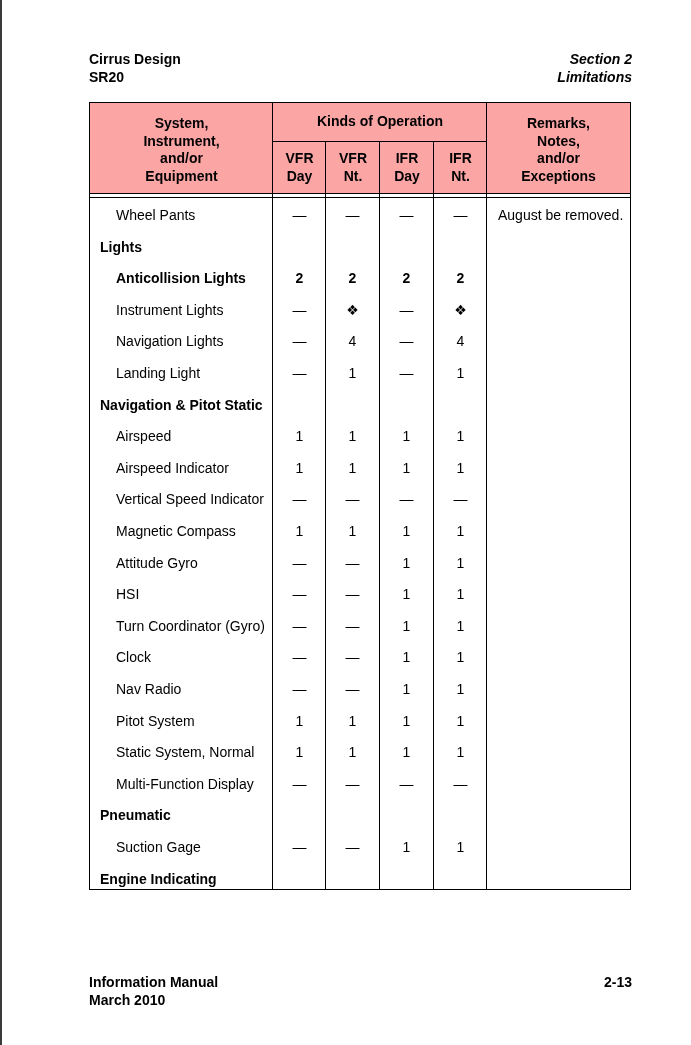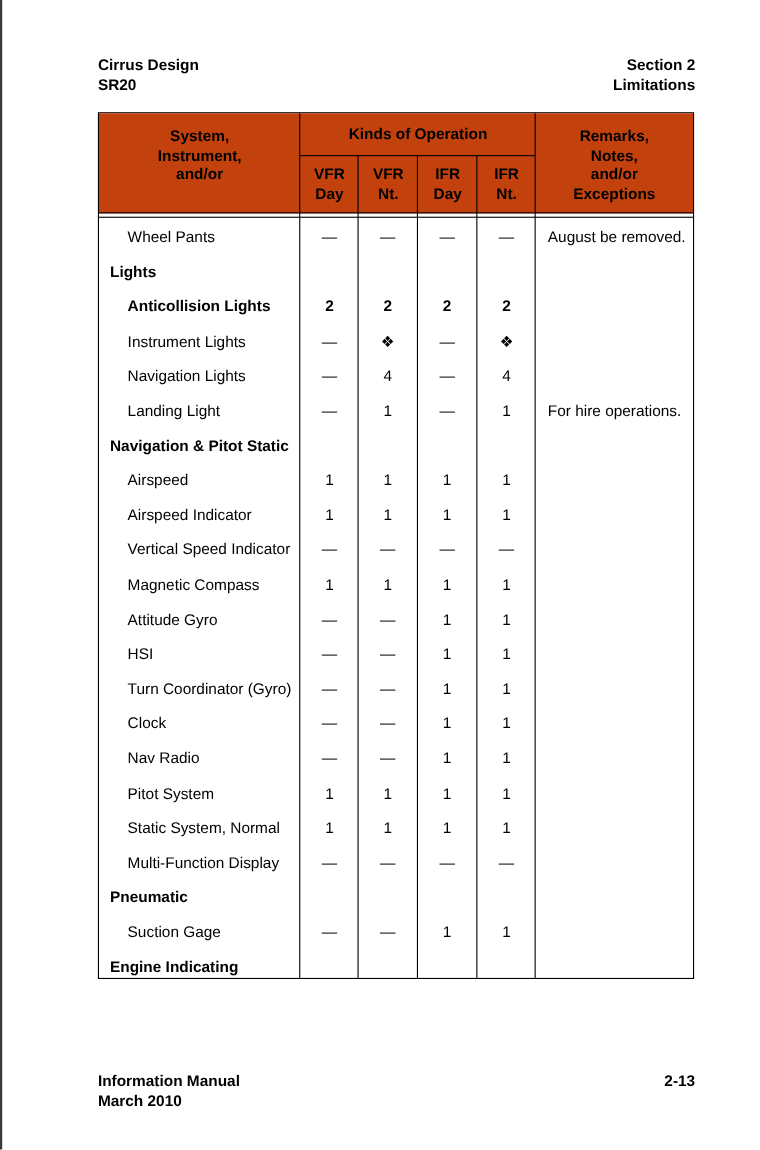--- a/index.html
+++ b/index.html
@@ -2,26 +2,26 @@
 <html><head>
 <meta charset="utf-8">
 <style>
   html, body { margin: 0; padding: 0; background: #ffffff; }
   body {
     width: 691px; height: 1045px; position: relative; overflow: hidden;
     font-family: "Liberation Sans", sans-serif; color: #000;
   }
   .left-rule { position: absolute; left: 0; top: 0; width: 2px; height: 1045px; background: #3a3a3a; }
   .hdr-left { position: absolute; left: 89px; top: 50px; font-weight: bold; font-size: 14px; line-height: 18px; }
-  .hdr-right { position: absolute; right: 59px; top: 50px; font-weight: bold; font-size: 14px; line-height: 18px; text-align: right; }
+  .hdr-right { position: absolute; right: 59px; top: 50px; font-weight: bold; font-size: 14px; line-height: 18px; text-align: right; font-style: italic; }
   .ftr-left { position: absolute; left: 89px; top: 973px; font-weight: bold; font-size: 14px; line-height: 18px; }
   .ftr-right { position: absolute; right: 59px; top: 973px; font-weight: bold; font-size: 14px; line-height: 18px; text-align: right; }
 
   .tbl { position: absolute; left: 89px; top: 102px; width: 542px; height: 788px; border: 1px solid #000; box-sizing: border-box; }
-  .thead { position: absolute; left: 0; top: 0; width: 540px; height: 91px; background: #c2410c; }
+  .thead { position: absolute; left: 0; top: 0; width: 540px; height: 91px; background: #fca5a5; }
   .vline { position: absolute; width: 1px; background: #000; }
   .hline { position: absolute; height: 1px; background: #000; }
   .hcell { position: absolute; font-weight: bold; font-size: 14px; line-height: 17.5px; text-align: center; }
 
   .row { position: absolute; left: 0; width: 540px; height: 31.6px; font-size: 14px; }
   .row .name { position: absolute; left: 26px; top: 0; line-height: 20px; white-space: nowrap; }
   .row.cat .name { left: 10px; font-weight: bold; }
   .row .val { position: absolute; top: 0; width: 53px; text-align: center; line-height: 20px; }
   .row .rem { position: absolute; left: 397px; top: 0; width: 145px; line-height: 20px; white-space: nowrap; }
 </style>
@@ -38,20 +38,21 @@
   <div>Section 2</div>
   <div>Limitations</div>
 </div>
 
 <div class="tbl" id="tbl">
   <div class="thead">
     <div class="hcell" style="left:0;top:12px;width:183px;">
       <div>System,</div>
       <div>Instrument,</div>
       <div>and/or</div>
+      <div>Equipment</div>
     </div>
     <div class="hcell" style="left:183px;top:10px;width:214px;">Kinds of Operation</div>
     <div class="hcell" style="left:183px;top:47px;width:53px;">
       <div>VFR</div>
       <div>Day</div>
     </div>
     <div class="hcell" style="left:236px;top:47px;width:54px;">
       <div>VFR</div>
       <div>Nt.</div>
     </div>
@@ -120,21 +121,20 @@
         <div class="val" style="left: 290px;">—</div>
         <div class="val" style="left: 344px;">4</div>
         <div class="rem" style="left: 408px;"></div>
       </div>
       <div class="row" style="top: 260px;">
         <div class="name">Landing Light</div>
         <div class="val" style="left: 183px;">—</div>
         <div class="val" style="left: 236px;">1</div>
         <div class="val" style="left: 290px;">—</div>
         <div class="val" style="left: 344px;">1</div>
-        <div class="rem" style="left: 408px;">For hire operations.</div>
       </div>
       <div class="row cat" style="top: 291.6px;">
         <div class="name">Navigation &amp; Pitot Static</div>
         <div class="val" style="left: 183px;"></div>
         <div class="val" style="left: 236px;"></div>
         <div class="val" style="left: 290px;"></div>
         <div class="val" style="left: 344px;"></div>
         <div class="rem" style="left: 408px;"></div>
       </div>
       <div class="row" style="top: 323.2px;">

